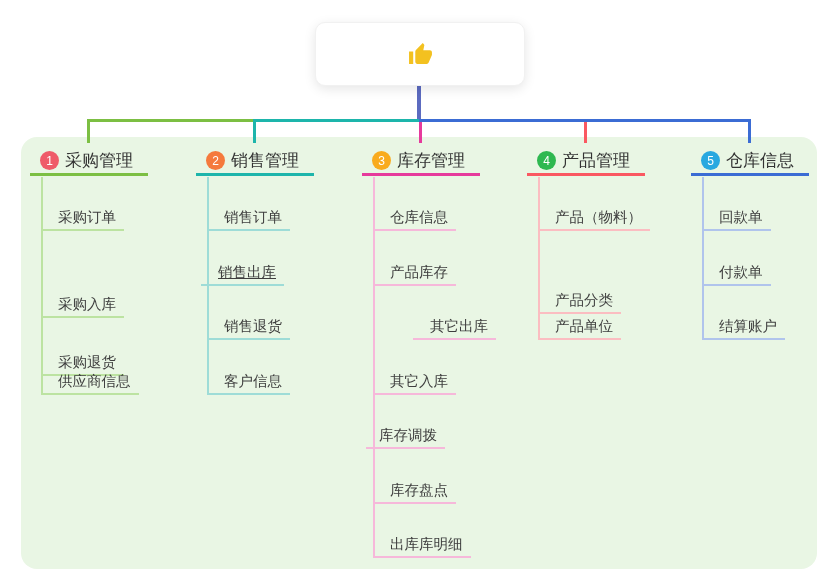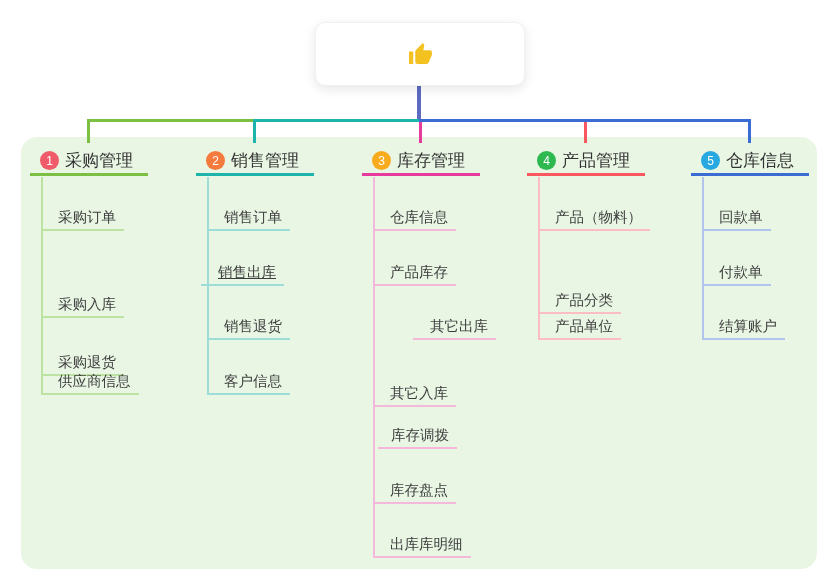--- a/index.html
+++ b/index.html
@@ -73,22 +73,22 @@
       <div class="child-row" style="left: 207px; top: 315px; border-bottom-color: rgb(158, 220, 215);">销售退货</div>
       <div class="child-row" style="left: 207px; top: 369.5px; border-bottom-color: rgb(158, 220, 215);">客户信息</div>
       <div class="branch-title" style="left: 362px; border-bottom-color: rgb(230, 58, 156);">
         <span class="badge" style="background: rgb(249, 171, 30);">3</span>
         <span>库存管理</span>
       </div>
       <div class="spine" style="left: 373px; top: 177px; height: 381px; background: rgb(246, 184, 218);"></div>
       <div class="child-row" style="left: 373px; top: 206px; border-bottom-color: rgb(246, 184, 218);">仓库信息</div>
       <div class="child-row" style="left: 373px; top: 260.5px; border-bottom-color: rgb(246, 184, 218);">产品库存</div>
       <div class="child-row" style="left: 373px; top: 315px; border-bottom-color: rgb(246, 184, 218); margin-left: 40px;">其它出库</div>
-      <div class="child-row" style="left: 373px; top: 369.5px; border-bottom-color: rgb(246, 184, 218); margin-top: 12px;">其它入库</div>
-      <div class="child-row" style="left: 378px; top: 424px; border-bottom-color: rgb(246, 184, 218); padding-left: 13px;">库存调拨</div>
+      <div class="child-row" style="left: 373px; top: 369.5px; border-bottom-color: rgb(246, 184, 218);">其它入库</div>
+      <div class="child-row" style="left: 366px; top: 424px; border-bottom-color: rgb(246, 184, 218); padding-left: 13px;">库存调拨</div>
       <div class="child-row" style="left: 373px; top: 478.5px; border-bottom-color: rgb(246, 184, 218);">库存盘点</div>
       <div class="child-row" style="left: 373px; top: 533px; border-bottom-color: rgb(246, 184, 218);">出库库明细</div>
       <div class="branch-title" style="left: 527px; border-bottom-color: rgb(250, 88, 97);">
         <span class="badge" style="background: rgb(46, 184, 80);">4</span>
         <span>产品管理</span>
       </div>
       <div class="spine" style="left: 538px; top: 177px; height: 163px; background: rgb(251, 189, 193);"></div>
       <div class="child-row" style="left: 538px; top: 206px; border-bottom-color: rgb(251, 189, 193);">产品（物料）</div>
       <div class="child-row" style="left: 538px; top: 260.5px; border-bottom-color: rgb(251, 189, 193); margin-top: 28px;">产品分类</div>
       <div class="child-row" style="left: 538px; top: 315px; border-bottom-color: rgb(251, 189, 193);">产品单位</div>

